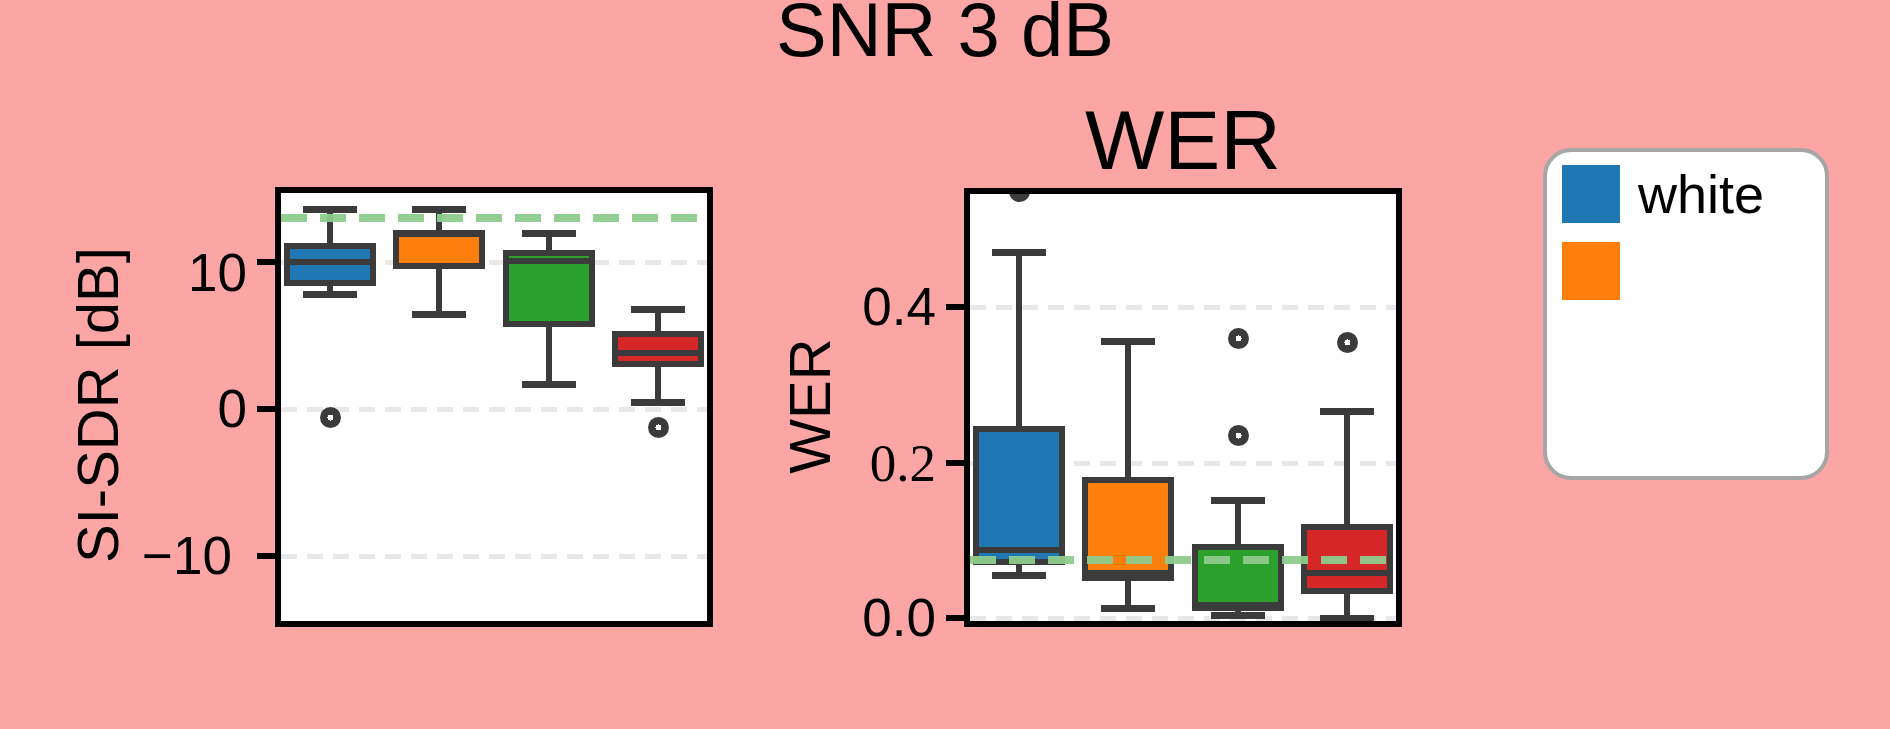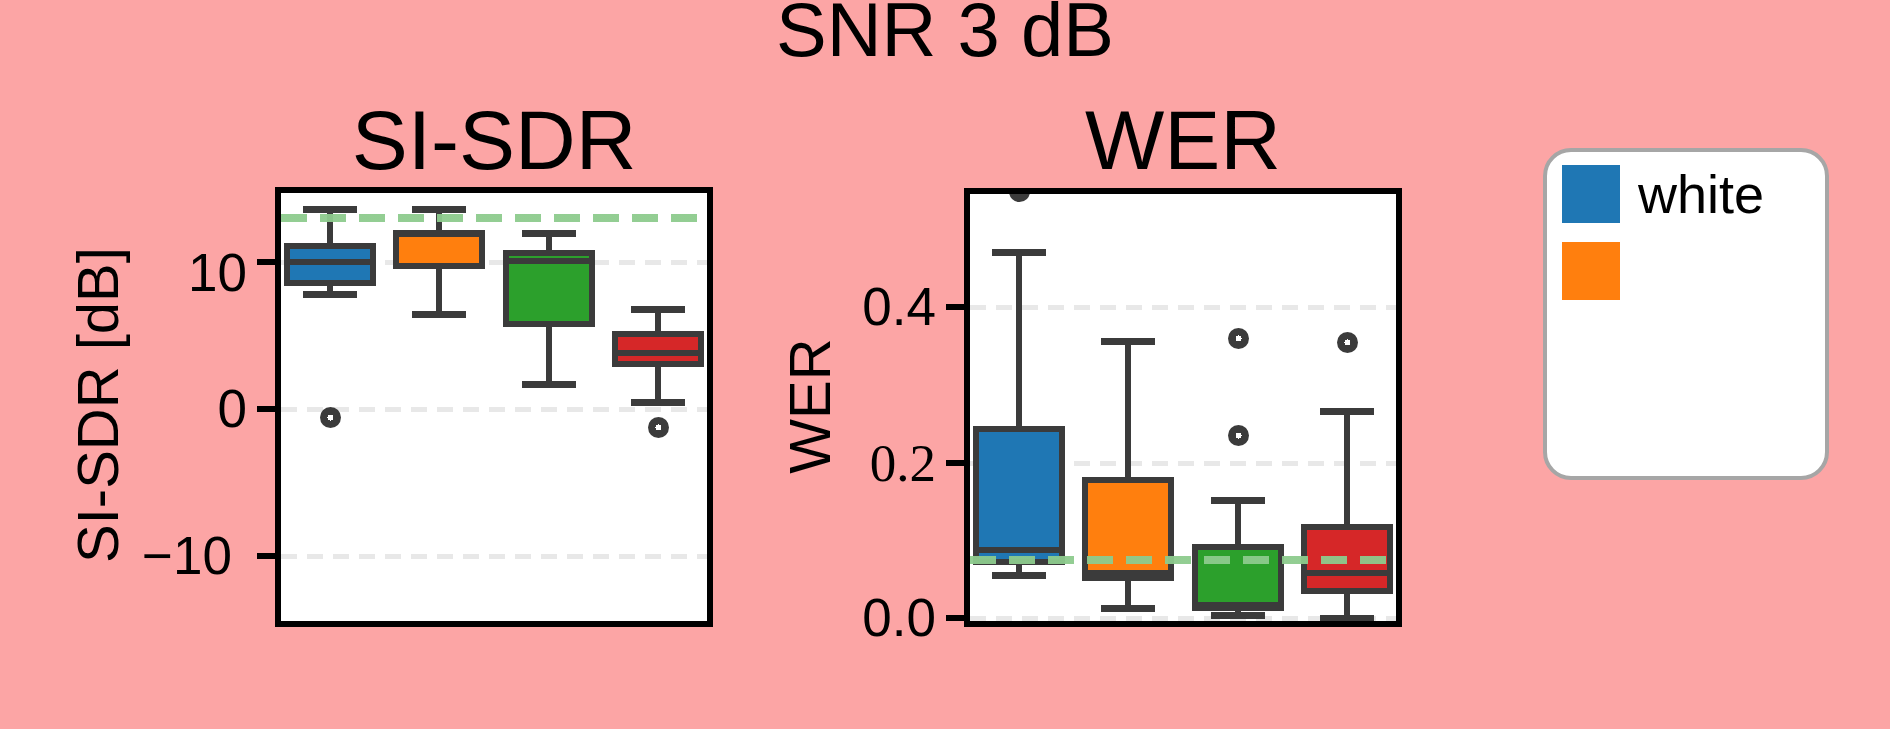--- a/index.html
+++ b/index.html
@@ -65,21 +65,20 @@
   .lrow{display:flex;align-items:center;margin-bottom:19px;}
   .swatch{width:58px;height:58px;flex:0 0 58px;}
   .llabel{margin-left:18px;font-size:54px;line-height:58px;color:#000;white-space:nowrap;}
 </style>
 </head>
 <body>
 
 <div id="figure">
   <div class="suptitle">SNR 3 dB</div>
 
-  <div id="title0" class="plot-title">SI-SDR</div>
   <div id="title1" class="plot-title">WER</div>
 
   <div id="ylabel0" class="ylabel">SI-SDR [dB]</div>
   <div id="ylabel1" class="ylabel">WER</div>
 
   <div id="axes0" class="axes">
       <div class="gridline" style="top: 67px; width: 426px;"></div>
       <div class="gridline" style="top: 214px; width: 426px;"></div>
       <div class="gridline" style="top: 361px; width: 426px;"></div>
       <div class="whisker-line" style="left: 46px; width: 6px; top: 16px; height: 34px;"></div>

